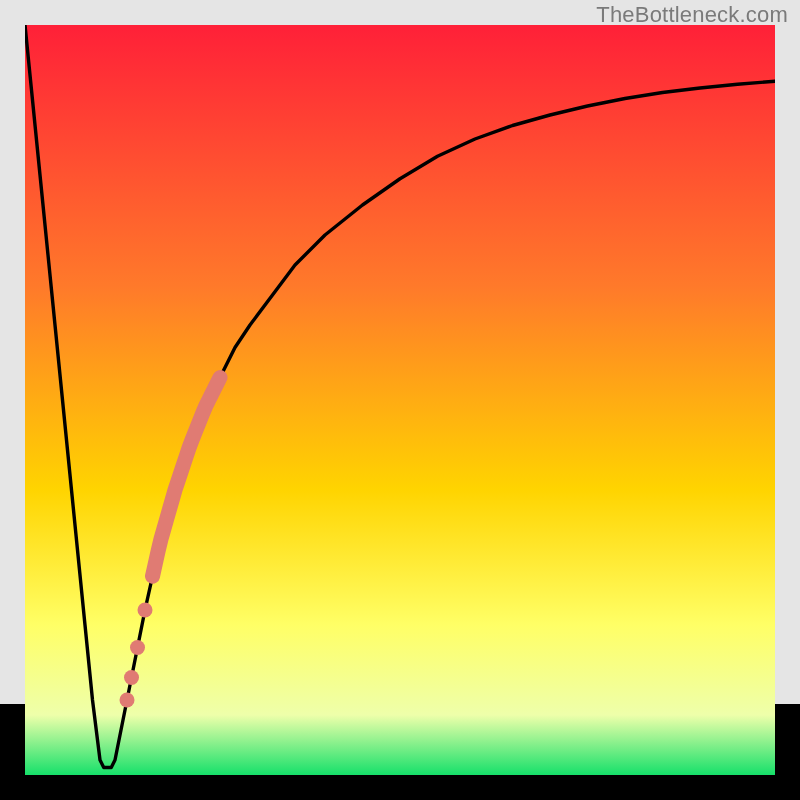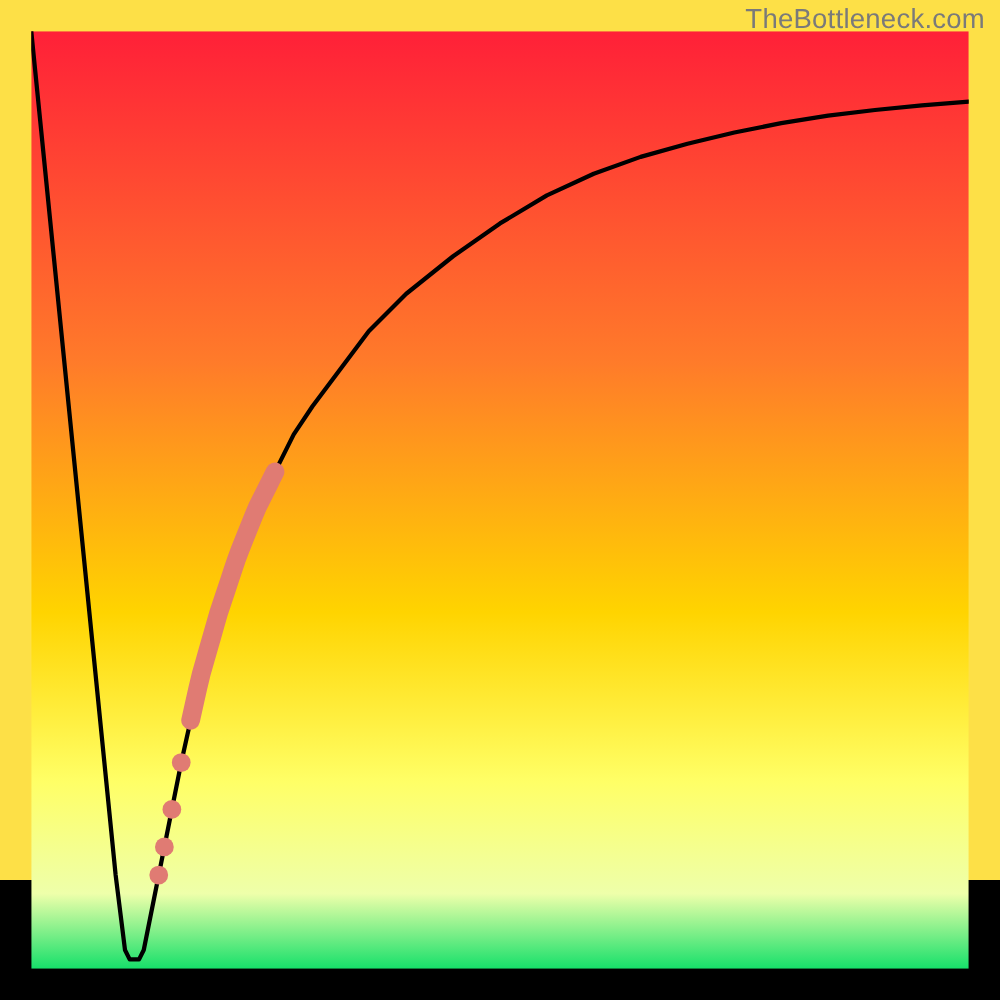--- a/index.html
+++ b/index.html
@@ -9,21 +9,21 @@
     height: 800px;
     background: #000;
     overflow: hidden;
   }
   .frame {
     position: absolute;
     left: 0;
     top: 0;
     width: 800px;
     height: 704px;
-    background: #fde047;
+    background: #e5e5e5;
   }
   .plot {
     position: absolute;
     left: 25px;
     top: 25px;
     width: 750px;
     height: 750px;
   }
   .attribution {
     position: absolute;

